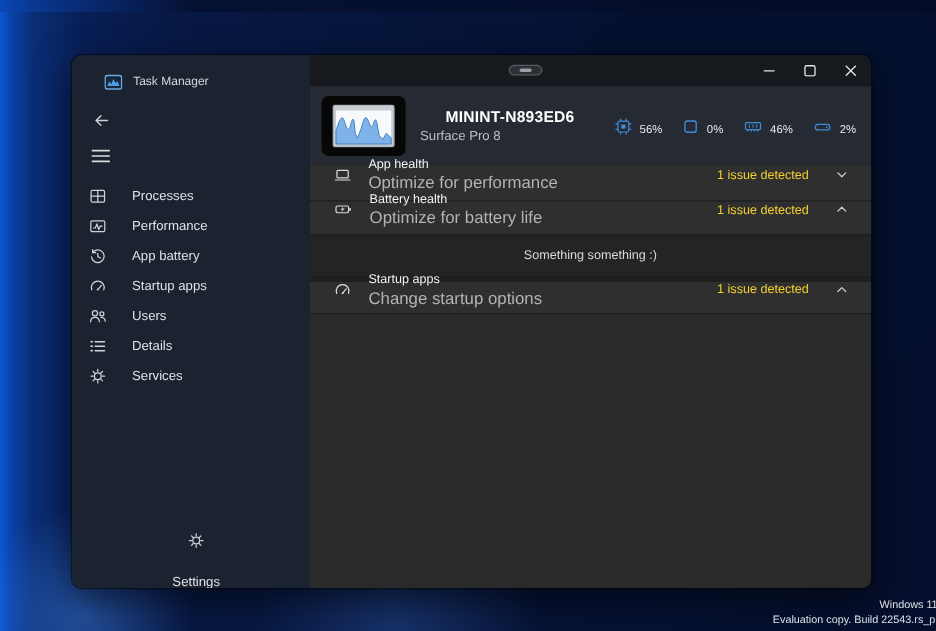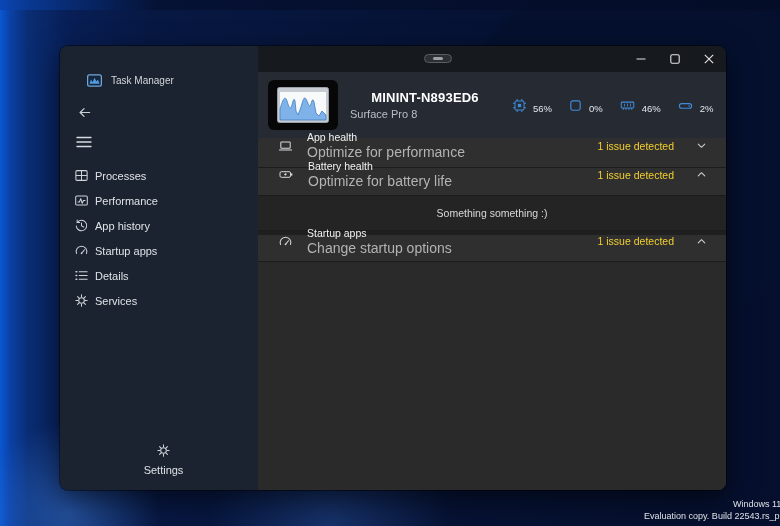--- a/index.html
+++ b/index.html
@@ -29,29 +29,29 @@
   .drag-pill {
     position:absolute; left:364px; top:8px; width:28px; height:9px;
     background:#2c2f34; border:1px solid #5a5e64; border-radius:5px;
     display:flex; align-items:center; justify-content:center; z-index:5;
   }
   .drag-pill .dash { width:10px; height:2.5px; background:#9aa0a6; border-radius:2px; }
 
   
   .sidebar {
     width:198px; height:100%; background:#1b2330; flex:0 0 auto;
-    display:flex; flex-direction:column; padding-top:26px; position:relative;
+    display:flex; flex-direction:column; padding-top:14px; position:relative;
   }
   .app-title { display:flex; align-items:center; gap:9px; padding-left:27px; height:16px; }
   .app-title span { font-size:10px; color:#d4d7db; }
   .side-back { margin:13px 0 0 9px; width:30px; height:22px; display:flex; align-items:center; justify-content:center; border-radius:4px; }
   .side-burger { margin:6px 0 8px 8px; width:32px; height:26px; display:flex; align-items:center; justify-content:center; border-radius:4px; }
   .nav { display:flex; flex-direction:column; }
   .nav-item, .settings-item {
-    height:25px; display:flex; align-items:center; gap:6px;
+    height:25px; display:flex; align-items:center; gap:21px;
     padding-left:9px; margin:0 5px; border-radius:4px; cursor:default;
   }
   .nav-item .lbl, .settings-item .lbl { font-size:11px; color:#dfe2e6; }
   .icon15 { width:15px; height:15px; flex:0 0 auto; display:block; }
   .settings-item { position:absolute; bottom:22px; left:0; right:0;flex-direction:column; }
 
   
   .main { flex:1; display:flex; flex-direction:column; background:#16191e; min-width:0; }
   .titlebar { height:26px; display:flex; justify-content:flex-end; align-items:stretch; background:#16191e; }
   .cap-btn { width:34px; display:flex; align-items:center; justify-content:center; }
@@ -138,29 +138,38 @@
               <polyline points="3.8,9.6 5.8,9.6 7.2,6 8.8,11 10.1,8 12.2,8"></polyline>
           </svg>
           <span class="lbl">Performance</span>
         </div>
         <div class="nav-item">
           <svg class="icon15" viewBox="0 0 16 16" fill="none" stroke="#cfd4da" stroke-width="1.1" stroke-linecap="round" stroke-linejoin="round">
             <path d="M3.4,4.8 A5.6,5.6 0 1 1 2.4,8.6"></path>
               <polyline points="3.4,2.2 3.4,4.9 6.1,4.9"></polyline>
               <path d="M8,5.4 V8.4 L10.4,9.6"></path>
           </svg>
-          <span class="lbl">App history</span>
+          <span class="lbl">App battery</span>
         </div>
         <div class="nav-item">
           <svg class="icon15" viewBox="0 0 16 16" fill="none" stroke="#cfd4da" stroke-width="1.1" stroke-linecap="round">
             <path d="M2.7,11.2 A5.7,5.7 0 1 1 13.3,11.2"></path>
               <path d="M8,11 L11.2,7.2"></path>
               <circle cx="8" cy="11" r="0.9" fill="#cfd4da" stroke="none"></circle>
           </svg>
           <span class="lbl">Startup apps</span>
+        </div>
+        <div class="nav-item">
+          <svg class="icon15" viewBox="0 0 16 16" fill="none" stroke="#cfd4da" stroke-width="1.1" stroke-linecap="round">
+            <circle cx="5.5" cy="5.4" r="2.3"></circle>
+              <path d="M1.6,13 C1.6,10.5 3.1,9 5.5,9 C7.9,9 9.4,10.5 9.4,13"></path>
+              <circle cx="11.6" cy="5.9" r="1.8"></circle>
+              <path d="M10.8,9.1 C13.2,8.9 14.6,10.4 14.6,12.4"></path>
+          </svg>
+          <span class="lbl">Users</span>
         </div>
         <div class="nav-item">
           <svg class="icon15" viewBox="0 0 16 16" stroke="#cfd4da" stroke-width="1.2" stroke-linecap="round">
             <path d="M5.6,4 H14 M5.6,8 H14 M5.6,12 H14"></path>
               <path d="M2.2,4 H2.9 M2.2,8 H2.9 M2.2,12 H2.9" stroke-width="1.6"></path>
           </svg>
           <span class="lbl">Details</span>
         </div>
         <div class="nav-item">
           <svg class="icon15" viewBox="0 0 16 16" fill="none" stroke="#cfd4da" stroke-width="1.1" stroke-linecap="round">

